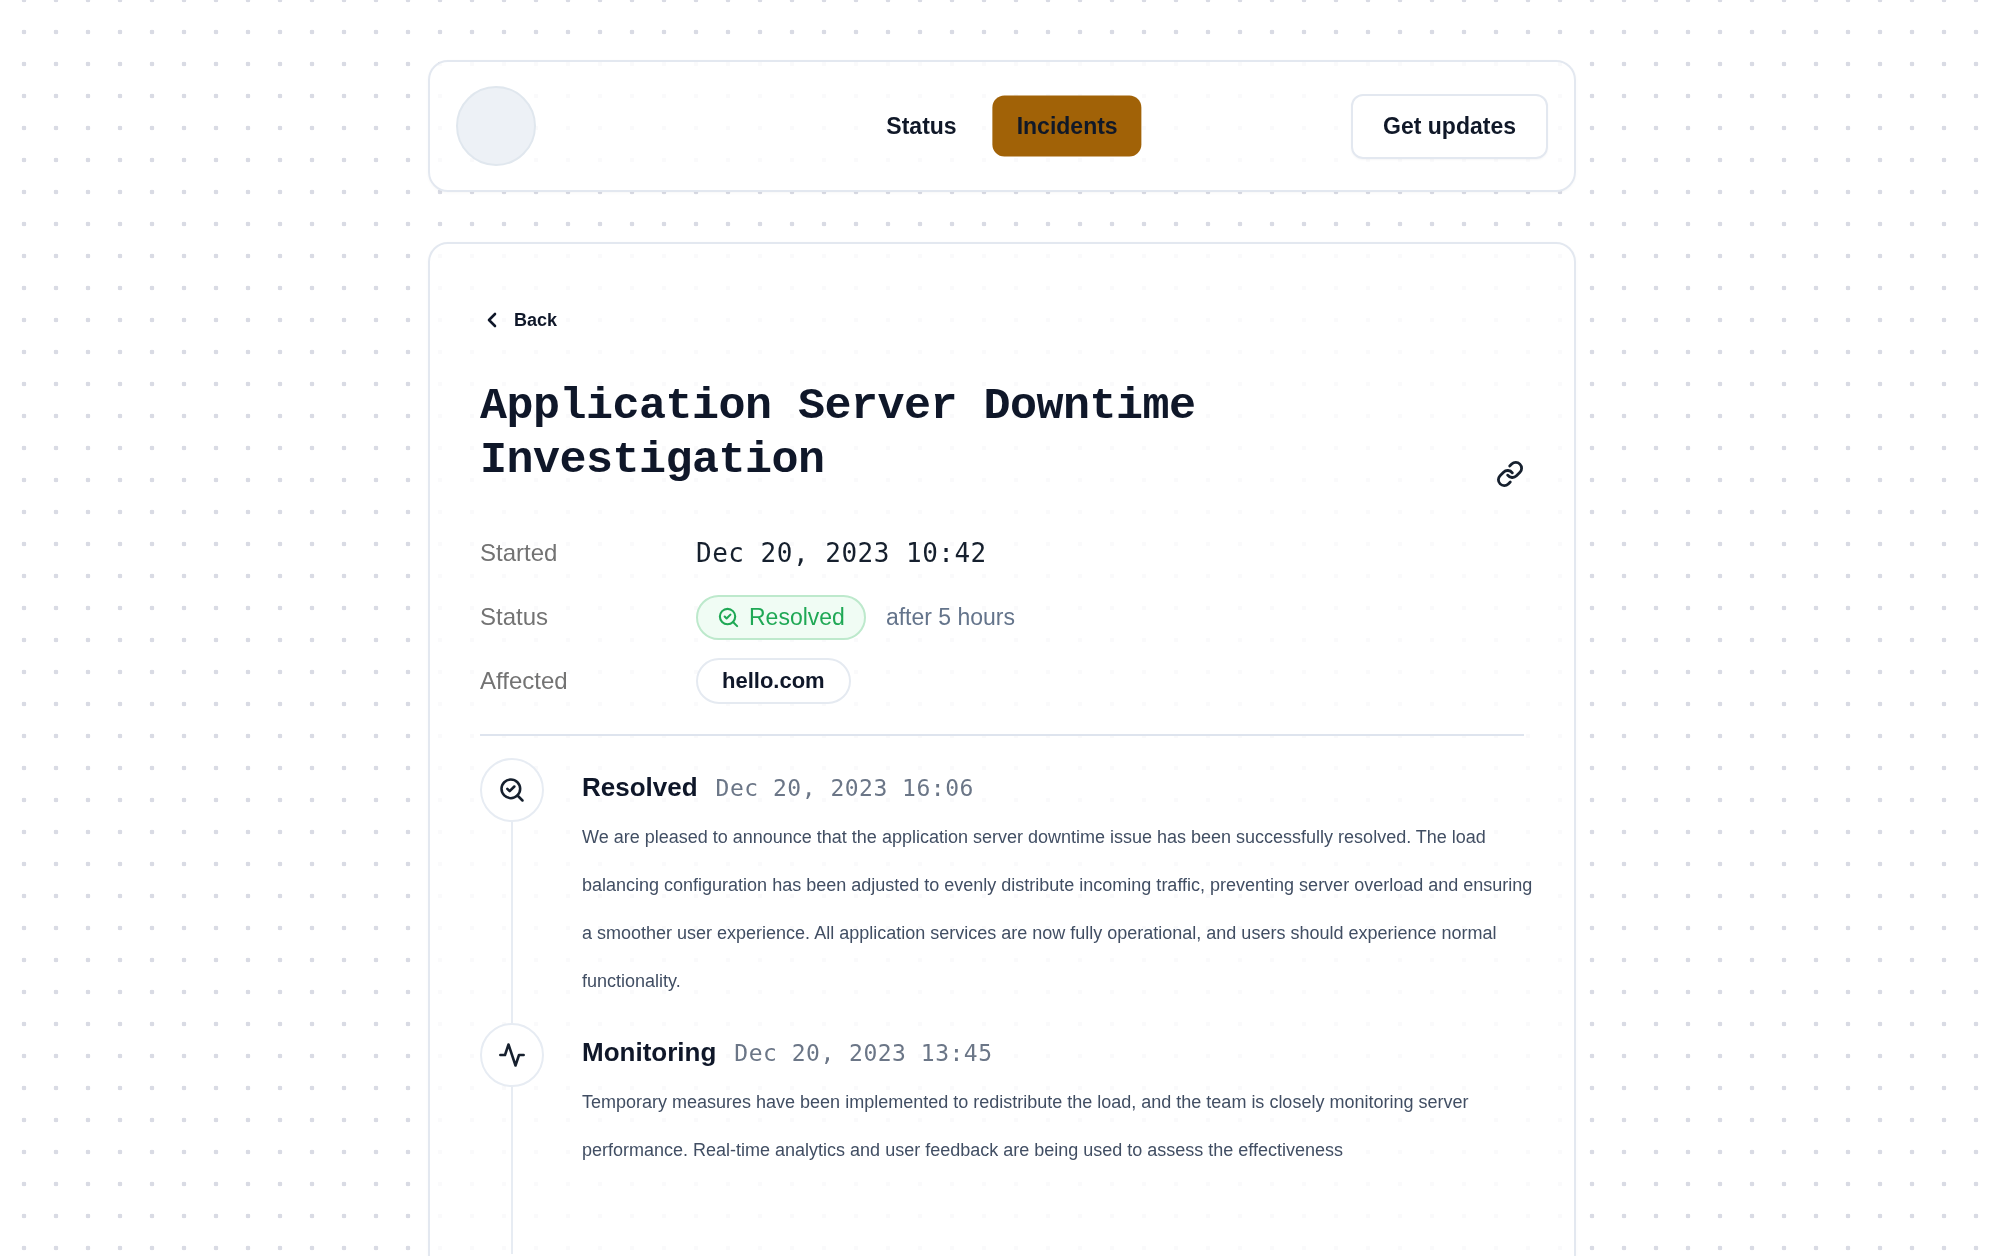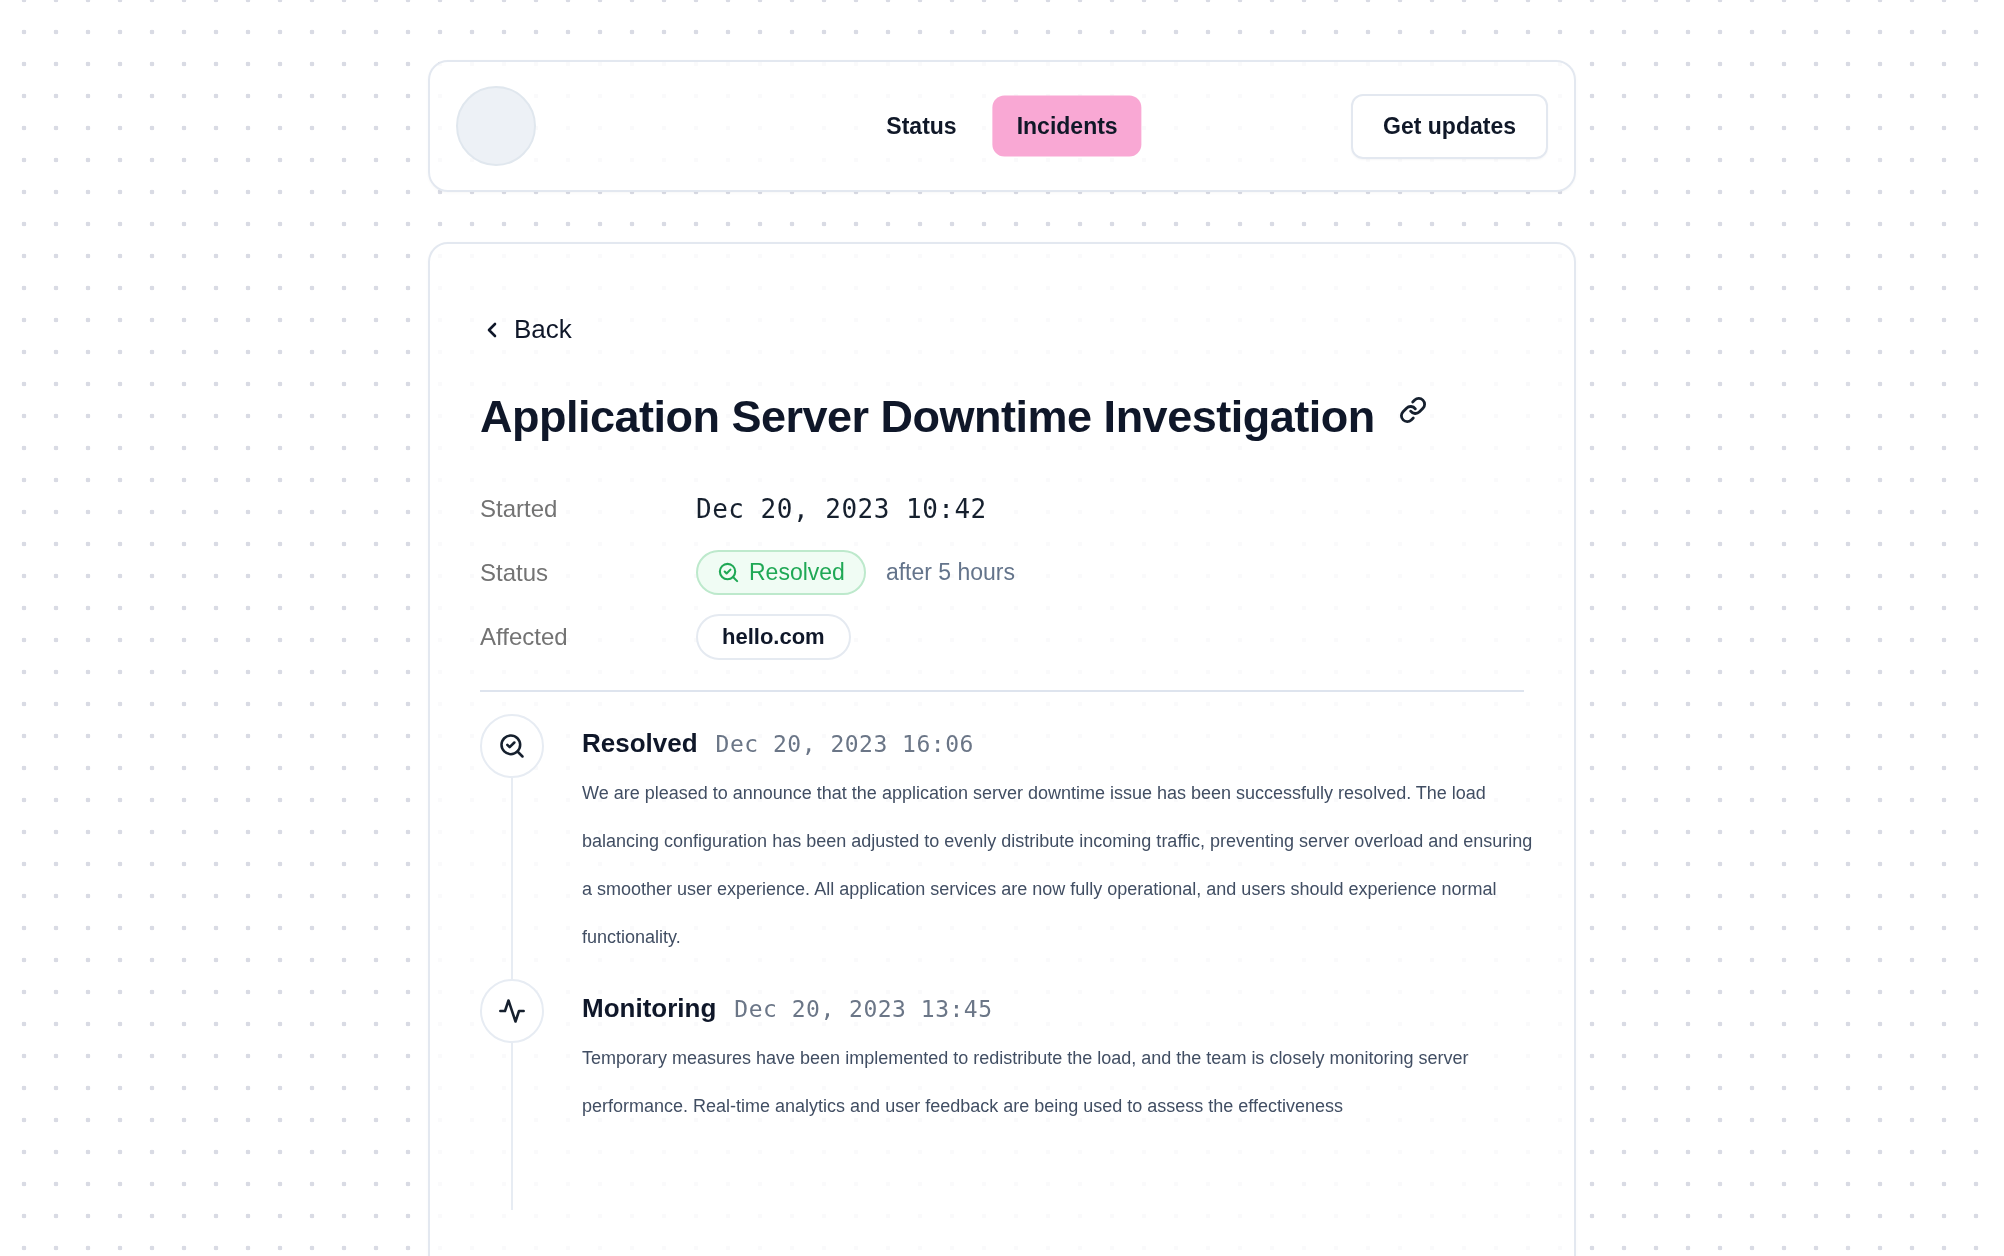--- a/index.html
+++ b/index.html
@@ -36,45 +36,44 @@
   .nav-center {
     position:absolute; left:50%; top:50%;
     transform:translate(-50%,-50%);
     display:flex; align-items:center; gap:12px;
   }
   .nav-item {
     font-size:23px; font-weight:600; color:#101828;
     padding:17px 24px; border-radius:12px;
     cursor:pointer; white-space:nowrap;
   }
-  .nav-item.active { background:#f9a8d4; }
+  .nav-item.active { background:#a16207; }
   .get-updates-btn {
     margin-left:auto;
     font-family:"Liberation Sans", sans-serif;
     font-size:23px; font-weight:700; color:#101828;
     background:rgba(255,255,255,0.9);
     border:2px solid #e3e8f0; border-radius:12px;
     padding:17px 30px; cursor:pointer;
     box-shadow:0 1px 2px rgba(15,23,41,0.04);
   }
   
   .incident-card {
     top:242px; height:1200px;
     padding:64px 50px;
   }
   .back-link {
     display:inline-flex; align-items:center; gap:10px;
-    font-size:26px; font-weight:400; color:#0f1729;
+    font-size:18px; font-weight:700; color:#0f1729;
     cursor:pointer;
-    margin-top:6px;
   }
   .back-link svg { width:24px; height:24px; }
   .incident-title-row {
     margin-top:44px;
-    display:flex; align-items:flex-start; gap:24px;
+    display:flex; align-items:flex-end; gap:24px;font-family:Liberation Mono, monospace;
   }
   .incident-title {
     font-size:45px; font-weight:700; letter-spacing:-0.5px;
     color:#0f1729; line-height:1.2;
   }
   .link-icon { width:28px; height:28px; color:#16202e; margin-top:6px; cursor:pointer; }
   
   .meta { margin-top:42px; }
   .meta-row { display:flex; align-items:center; min-height:46px; margin-bottom:18px; }
   .meta-label {

